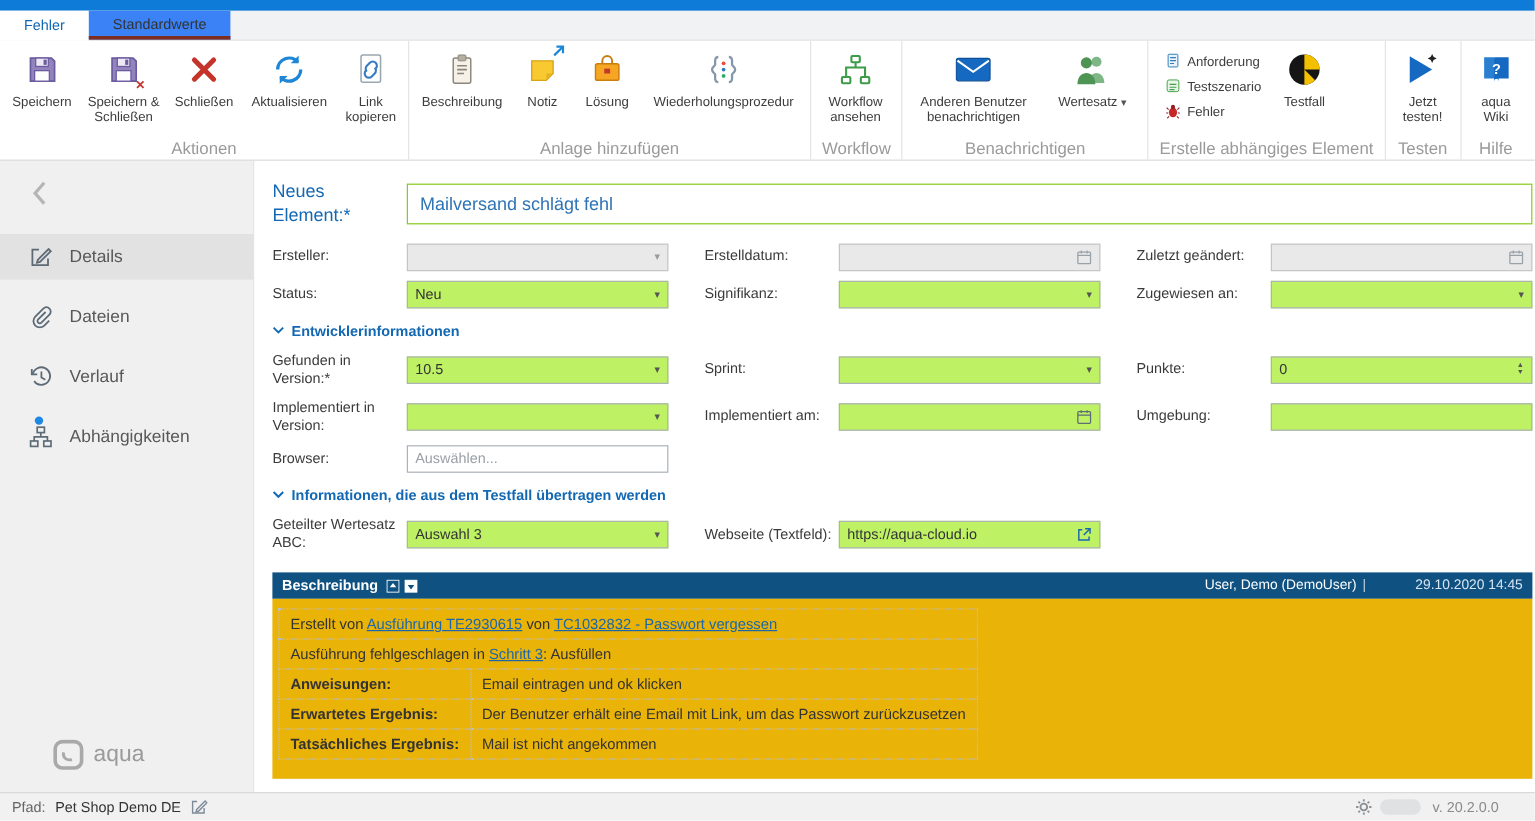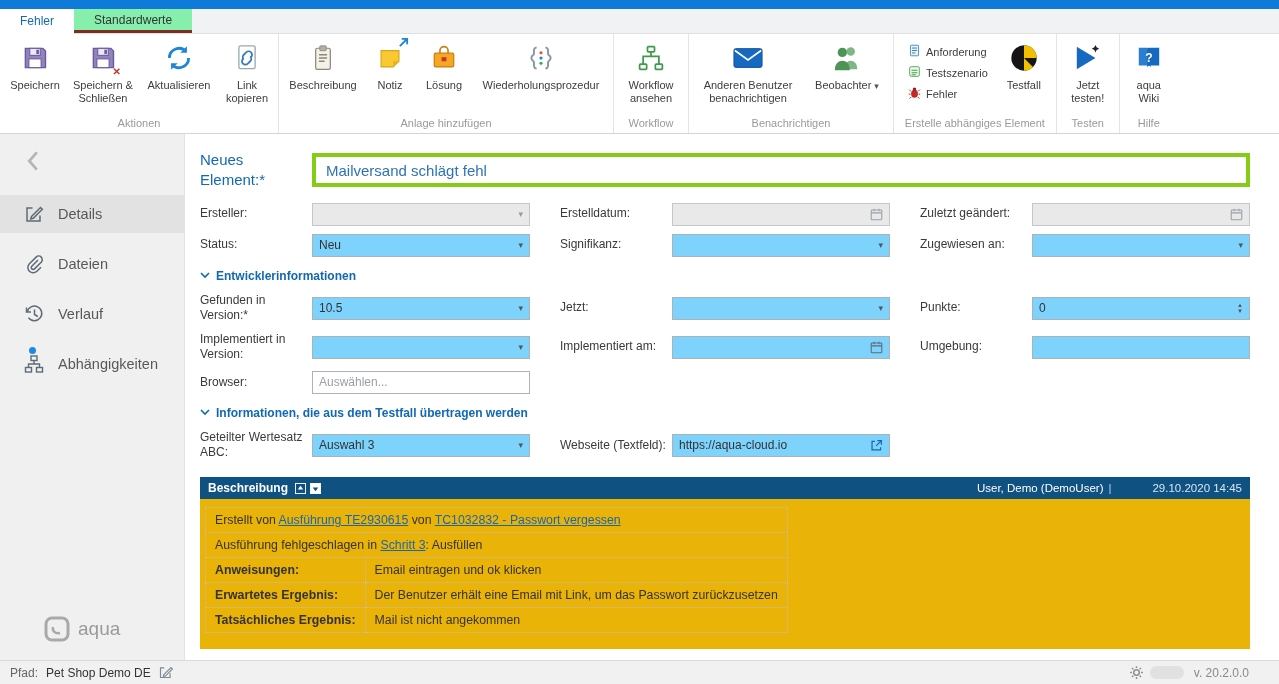--- a/index.html
+++ b/index.html
@@ -5,56 +5,56 @@
   * { box-sizing: border-box; margin: 0; padding: 0; }
   html,body { width:1279px; height:684px; }
   body { font-family:"Liberation Sans", sans-serif; font-size:12px; color:#333; background:#fff; overflow:hidden; }
   .app { width:1279px; height:684px; display:flex; flex-direction:column; position:relative; }
 
   
   .titlebar { height:9px; background:#0d7bd7; flex:none; }
   .tabrow { height:25px; background:#f1f2f3; display:flex; align-items:stretch; flex:none; border-bottom:1px solid #e0e0e0; }
   .tab { padding:0 20px; display:flex; align-items:center; font-size:12px; cursor:default; }
   .tab.active { background:#fff; color:#1268b3; box-shadow:0 1px 0 #fff; }
-  .tab.inactive { background:#86efac; color:#333; border-bottom:3px solid #7e2d20; }
+  .tab.inactive { background:#3b82f6; color:#333; border-bottom:3px solid #7e2d20; }
 
   
   .ribbon { height:100px; background:#fff; border-bottom:1px solid #d4d4d4; display:flex; flex:none; }
   .rgroup { display:flex; flex-direction:column; border-right:1px solid #e4e4e4; padding:2px 3px 0; }
   .rbtns { flex:1; display:flex; align-items:flex-start; }
-  .rgroup-label { height:17px; text-align:center; color:#9a9a9a; font-size:11px; line-height:15px; white-space:nowrap; padding:0 6px; }
+  .rgroup-label { height:17px; text-align:center; color:#9a9a9a; font-size:14px; line-height:15px; white-space:nowrap; padding:0 6px; }
   .rbtn { display:flex; flex-direction:column; align-items:center; padding:4px 5px 0; height:80px; cursor:default; }
   .rbtn .ricon { height:36px; display:flex; align-items:center; justify-content:center; position:relative; }
   .rbtn .rlabel { font-size:11px; color:#3d3d3d; text-align:center; line-height:1.2; margin-top:3px; }
   .rbtn.disabled .rlabel { color:#ababab; }
   .rbtn.nowrap .rlabel { white-space:nowrap; }
   .mini-badge { position:absolute; right:-4px; bottom:-1px; color:#c5342b; font-size:10px; font-weight:bold; }
   .mini-arrow { position:absolute; right:-6px; top:-3px; }
   .caret-glyph { font-size:9px; color:#555; margin-left:3px; }
   .rstack { display:flex; flex-direction:column; padding:5px 2px 0 6px; }
   .rsmall { display:flex; align-items:center; gap:5px; height:21px; font-size:11px; color:#3d3d3d; padding:0 5px; cursor:default; }
 
   
   .main { flex:1; display:flex; min-height:0; }
-  .sidebar { width:185px; background:#f0f0f0; border-right:1px solid #e3e3e3; position:relative; padding-top:14px; flex:none; }
+  .sidebar { width:212px; background:#f0f0f0; border-right:1px solid #e3e3e3; position:relative; padding-top:14px; flex:none; }
   .back-btn { margin:2px 0 20px 26px; width:14px; }
   .side-item { display:flex; align-items:center; gap:14px; height:38px; margin-bottom:12px; padding-left:24px; color:#585858; font-size:14.5px; cursor:default; }
   .side-item.selected { background:#e2e2e2; }
   .side-icon { width:20px; height:20px; position:relative; flex:none; }
   .notif-dot { position:absolute; top:-7px; left:5px; width:7px; height:7px; border-radius:50%; background:#1e88e5; }
   .side-logo { position:absolute; left:44px; bottom:18px; display:flex; align-items:center; gap:8px; color:#9a9a9a; font-size:19px; }
 
   .content { flex:1; padding:16px 15px 0 15px; background:#fff; overflow:hidden; position:relative; }
   .title-row { display:grid; grid-template-columns:112px 938px; align-items:center; margin-bottom:12px; }
   .title-label { color:#1268b3; font-size:15px; line-height:1.35; }
-  .title-input { height:34px; border:4px solid #84cc16; padding:0 10px; font-family:"Liberation Sans",sans-serif; font-size:15px; color:#2e74b5; width:100%; outline:none; }
+  .title-input { height:34px; border:1px solid #84cc16; padding:0 10px; font-family:"Liberation Sans",sans-serif; font-size:15px; color:#2e74b5; width:100%; outline:none; }
 
   .form-row { display:grid; grid-template-columns:112px 218px 30px 112px 218px 30px 112px 218px; align-items:center; margin-bottom:8px; }
   .flabel { font-size:12px; color:#3a3a3a; line-height:1.3; padding-right:6px; }
-  .field { height:23px; border:1px solid #abb2ba; background:#7dd3fc; display:flex; align-items:center; padding:0 6px; font-size:12px; color:#333; position:relative; }
+  .field { height:23px; border:1px solid #abb2ba; background:#bef264; display:flex; align-items:center; padding:0 6px; font-size:12px; color:#333; position:relative; }
   .field .field-value { flex:1; white-space:nowrap; overflow:hidden; }
   .field .caret { font-size:9px; color:#555; margin-left:4px; }
   .field.disabled { background:#e9e9e9; border-color:#c6c6c6; }
   .field.disabled .caret { color:#9a9a9a; }
   .text-input { height:23px; border:1px solid #abb2ba; padding:0 6px; font-family:"Liberation Sans",sans-serif; font-size:12px; color:#333; width:100%; outline:none; }
   .text-input::placeholder { color:#9aa0a6; }
   .spin { display:flex; flex-direction:column; margin-left:4px; line-height:1; }
   .spin span { font-size:6px; color:#555; }
 
   .section-hdr { display:flex; align-items:center; gap:6px; margin:12px 0 10px; color:#1268b3; font-weight:bold; font-size:12px; }
@@ -115,20 +115,28 @@
             <svg width="28" height="28" viewBox="0 0 32 32">
                 <path d="M5 5h20l3 3v19H5z" fill="#9283bd" stroke="#6a5b9e" stroke-width="1.6"></path>
                 <rect x="10" y="5" width="12" height="8" fill="#ece9f5" stroke="#6a5b9e" stroke-width="1.2"></rect>
                 <rect x="17.5" y="6.5" width="3" height="5" fill="#6a5b9e"></rect>
                 <rect x="9" y="17" width="14" height="10" fill="#fdfdfd" stroke="#6a5b9e" stroke-width="1.2"></rect>
               </svg>
             <span class="mini-badge">✕</span>
           </span>
           <span class="rlabel">Speichern &amp; Schließen</span>
         </div>
+        <div class="rbtn" style="width:62px">
+          <span class="ricon">
+            <svg width="24" height="24" viewBox="0 0 24 24">
+                <path d="M4 4l16 16M20 4L4 20" stroke="#c5342b" stroke-width="4.2" stroke-linecap="round"></path>
+              </svg>
+          </span>
+          <span class="rlabel">Schließen</span>
+        </div>
         <div class="rbtn nowrap" style="width:80px">
           <span class="ricon">
             <svg width="28" height="28" viewBox="0 0 32 32">
                 <path d="M27 16a11 11 0 0 1-19.3 7.2" fill="none" stroke="#1e86d6" stroke-width="3.2"></path>
                 <path d="M5 16A11 11 0 0 1 24.3 8.8" fill="none" stroke="#1e86d6" stroke-width="3.2"></path>
                 <path d="M25 2.5V10h-7.5z" fill="#1e86d6"></path>
                 <path d="M7 29.5V22h7.5z" fill="#1e86d6"></path>
               </svg>
           </span>
           <span class="rlabel">Aktualisieren</span>
@@ -227,21 +235,21 @@
         </div>
         <div class="rbtn nowrap" style="width:86px">
           <span class="ricon">
             <svg width="30" height="28" viewBox="0 0 32 30">
                 <circle cx="20" cy="8" r="4.5" fill="#7fb685"></circle>
                 <path d="M13 27c0-6 3.5-9 7-9s7 3 7 9z" fill="#7fb685"></path>
                 <circle cx="11" cy="9" r="5" fill="#4e9455"></circle>
                 <path d="M3 28c0-7 4-10 8-10s8 3 8 10z" fill="#4e9455"></path>
               </svg>
           </span>
-          <span class="rlabel"><span>Beobachter</span><span class="caret-glyph">▾</span></span>
+          <span class="rlabel"><span>Wertesatz</span><span class="caret-glyph">▾</span></span>
         </div>
       </div>
       <div class="rgroup-label">Benachrichtigen</div>
     </div>
 
     <div class="rgroup">
       <div class="rbtns">
         <div class="rstack">
           <div class="rsmall">
             <span><svg width="13" height="13" viewBox="0 0 16 16">
@@ -427,21 +435,21 @@
         <span>Entwicklerinformationen</span>
       </div>
 
       <div class="form-row">
         <div class="flabel">Gefunden in Version:*</div>
         <div class="field">
             <span class="field-value">10.5</span>
             <span class="caret">▾</span>
           </div>
         <div></div>
-        <div class="flabel">Jetzt:</div>
+        <div class="flabel">Sprint:</div>
         <div class="field">
             <span class="field-value"></span>
             <span class="caret">▾</span>
           </div>
         <div></div>
         <div class="flabel">Punkte:</div>
         <div class="field">
             <span class="field-value">0</span>
             <span class="spin">
               <span>▲</span>

